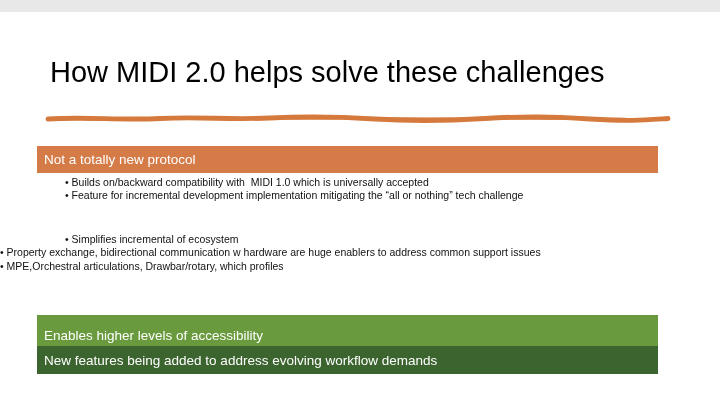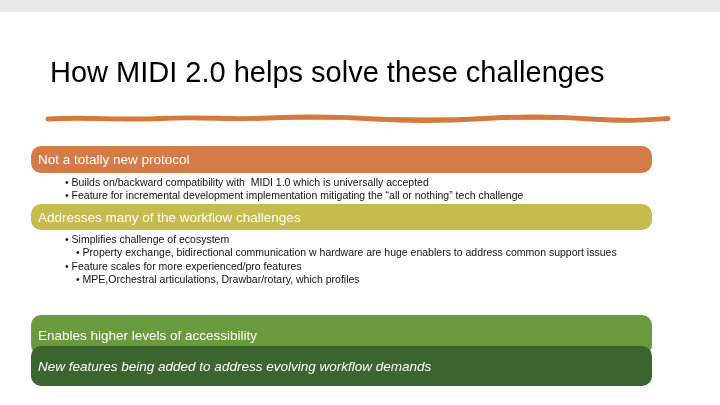--- a/index.html
+++ b/index.html
@@ -21,48 +21,48 @@
     letter-spacing: 0px;
     white-space: nowrap;
   }
   .divider {
     position: absolute;
     left: 45px; top: 100px;
     width: 626px; height: 14px;
   }
   .banner {
     position: absolute;
-    left: 31px;
+    left: 37px;
     width: 621px;
     box-sizing: border-box;
-    border-radius: 10px;
+    border-radius: 0;
     color: #ffffff;
     font-size: 13.5px;
     display: flex;
     align-items: center;
     padding-left: 7px;
     white-space: nowrap;
   }
   .banner-1 { top: 134px; height: 27px; }
   .banner-2 { top: 192px; height: 26px; }
   .banner-3 { top: 303px; height: 40px; }
-  .banner-4 { top: 334px; height: 40px; font-style: italic; }
+  .banner-4 { top: 334px; height: 28px; }
   .bullets {
     position: absolute;
     left: 0; right: 0;
     font-size: 10.5px;
     color: #111111;
     line-height: 13.4px;
   }
   .bullets-1 { top: 164px; }
   .bullets-2 { top: 221px; }
   .bullet { display: flex; }
   .bullet::before { content: "\2022\00a0"; white-space: pre; }
   .bullet.level-1 { padding-left: 65px; }
-  .bullet.level-2 { padding-left: 76px; }
+  .bullet.level-2 { }
   .bullet-text { white-space: pre-wrap; }
 </style>
 </head>
 <body>
 
 <div class="slide">
 
   <h1 class="title">How MIDI 2.0 helps solve these challenges</h1>
 
   <svg class="divider" viewBox="0 0 626 14" preserveAspectRatio="none">
@@ -76,33 +76,27 @@
 
   <div class="bullets bullets-1">
     <div class="bullet level-1">
       <span class="bullet-text">Builds on/backward compatibility with  MIDI 1.0 which is universally accepted</span>
     </div>
     <div class="bullet level-1">
       <span class="bullet-text">Feature for incremental development implementation mitigating the “all or nothing” tech challenge</span>
     </div>
   </div>
 
-  <div class="banner banner-2" style="background-color: rgb(198, 188, 77);">
-    <span>Addresses many of the workflow challenges</span>
-  </div>
 
   <div class="bullets bullets-2">
     <div class="bullet level-1">
-      <span class="bullet-text">Simplifies challenge of ecosystem</span>
+      <span class="bullet-text">Simplifies incremental of ecosystem</span>
     </div>
     <div class="bullet level-2">
       <span class="bullet-text">Property exchange, bidirectional communication w hardware are huge enablers to address common support issues</span>
-    </div>
-    <div class="bullet level-1">
-      <span class="bullet-text">Feature scales for more experienced/pro features</span>
     </div>
     <div class="bullet level-2">
       <span class="bullet-text">MPE,Orchestral articulations, Drawbar/rotary, which profiles</span>
     </div>
   </div>
 
   <div class="banner banner-3" style="background-color: rgb(105, 155, 62);">
     <span>Enables higher levels of accessibility</span>
   </div>
 

